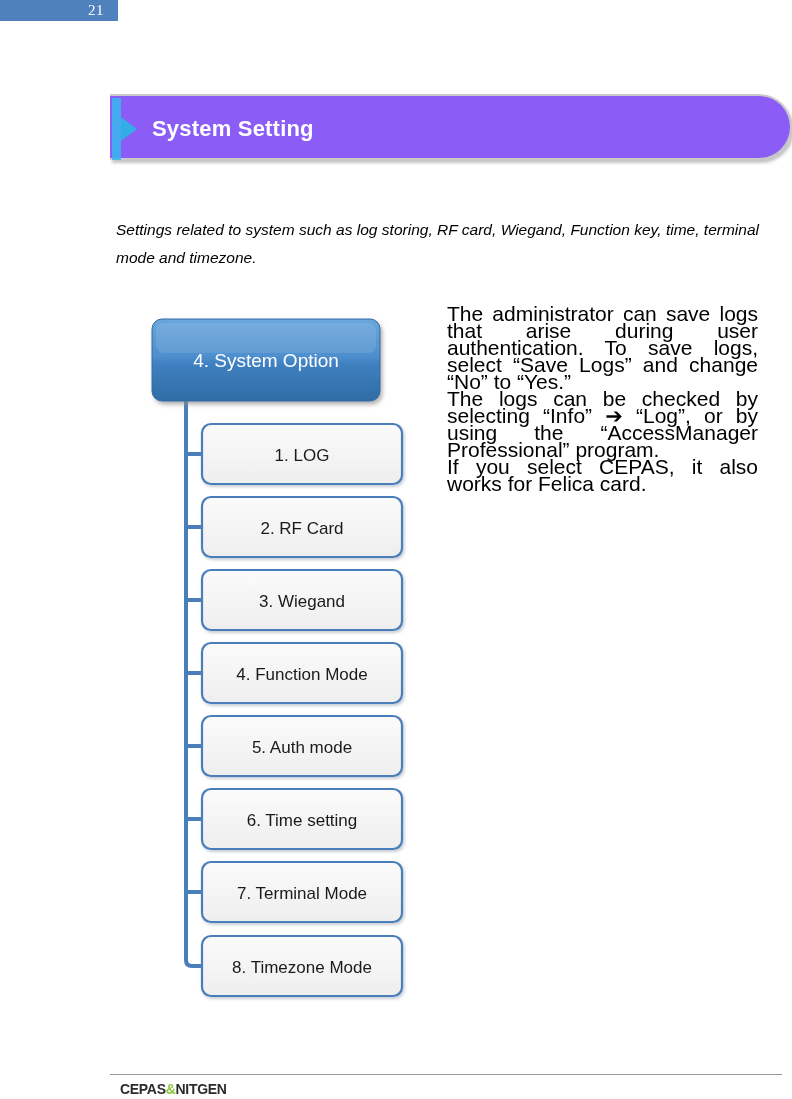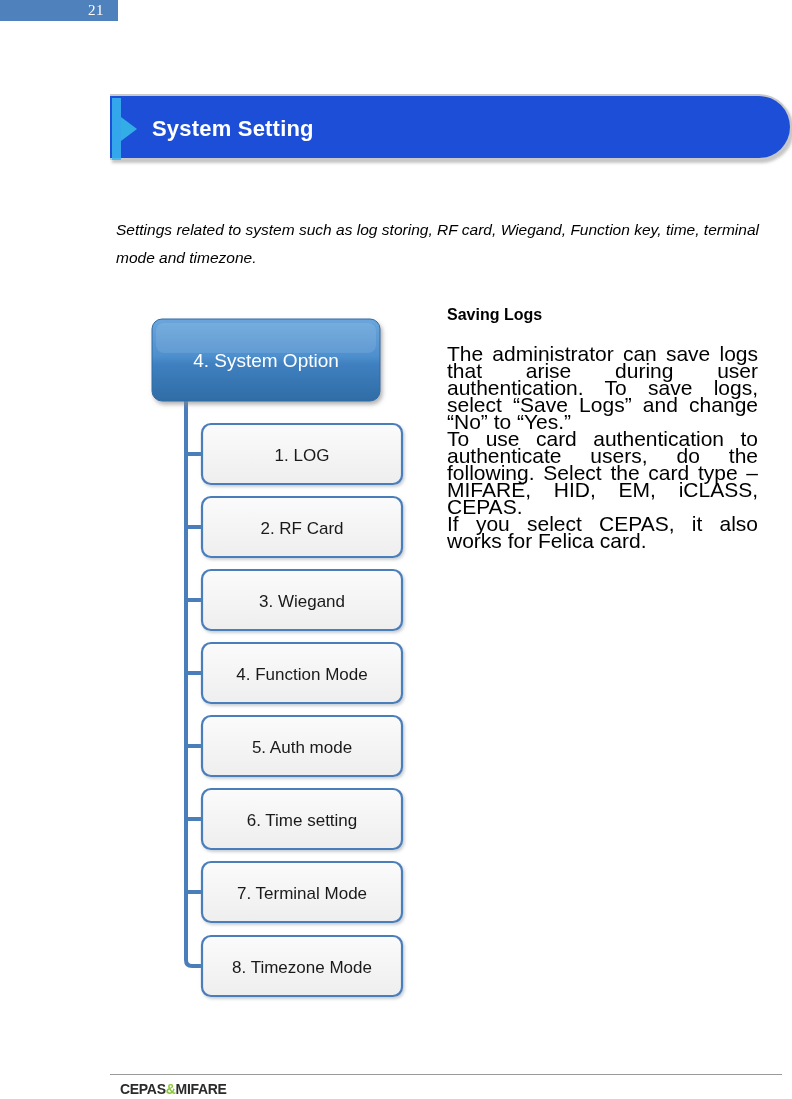--- a/index.html
+++ b/index.html
@@ -42,21 +42,21 @@
     top: 94px;
     width: 682px;
     height: 70px;
   }
   .header-bar {
     position: absolute;
     left: 0;
     top: 0;
     width: 682px;
     height: 66px;
-    background: #1d4ed8;
+    background: #8b5cf6;
     border-top-right-radius: 33px;
     border-bottom-right-radius: 33px;
     border-top: 2px solid #c9c9c9;
     border-right: 2px solid #c9c9c9;
     border-bottom: 2px solid #c9c9c9;
     box-sizing: border-box;
     box-shadow: 2px 3px 3px rgba(150,150,150,0.55);
   }
   .header-accent {
     position: absolute;
@@ -263,23 +263,22 @@
     <text class="node-child-label" x="186" y="594">7. Terminal Mode</text>
 
     <g filter="url(#childShadow)">
       <rect x="86" y="631" width="200" height="60" rx="9" ry="9" fill="url(#childGrad)" stroke="#4a7ebb" stroke-width="2.2"></rect>
     </g>
     <text class="node-child-label" x="186" y="668">8. Timezone Mode</text>
   </svg>
 </div>
 
 <div class="col-right">
-  <h3 class="sub-head">Saving Logs</h3>
   <p class="body-text">The administrator can save logs that arise during user authentication. To save logs, select “Save Logs” and change “No” to “Yes.”</p>
-
-  <p class="body-text">To use card authentication to authenticate users, do the following. Select the card type – MIFARE, HID, EM, iCLASS, CEPAS.</p>
+  <p class="body-text">The logs can be checked by selecting “Info” ➔ “Log”, or by using the “AccessManager Professional” program.</p>
+
   <p class="body-text">If you select CEPAS, it also works for Felica card.</p>
 </div>
 
 <div class="footer-rule"></div>
 <div class="footer-logo">
-  <span>CEPAS</span><span class="amp">&amp;</span><span>MIFARE</span>
+  <span>CEPAS</span><span class="amp">&amp;</span><span>NITGEN</span>
 </div>
 
 </body></html>

